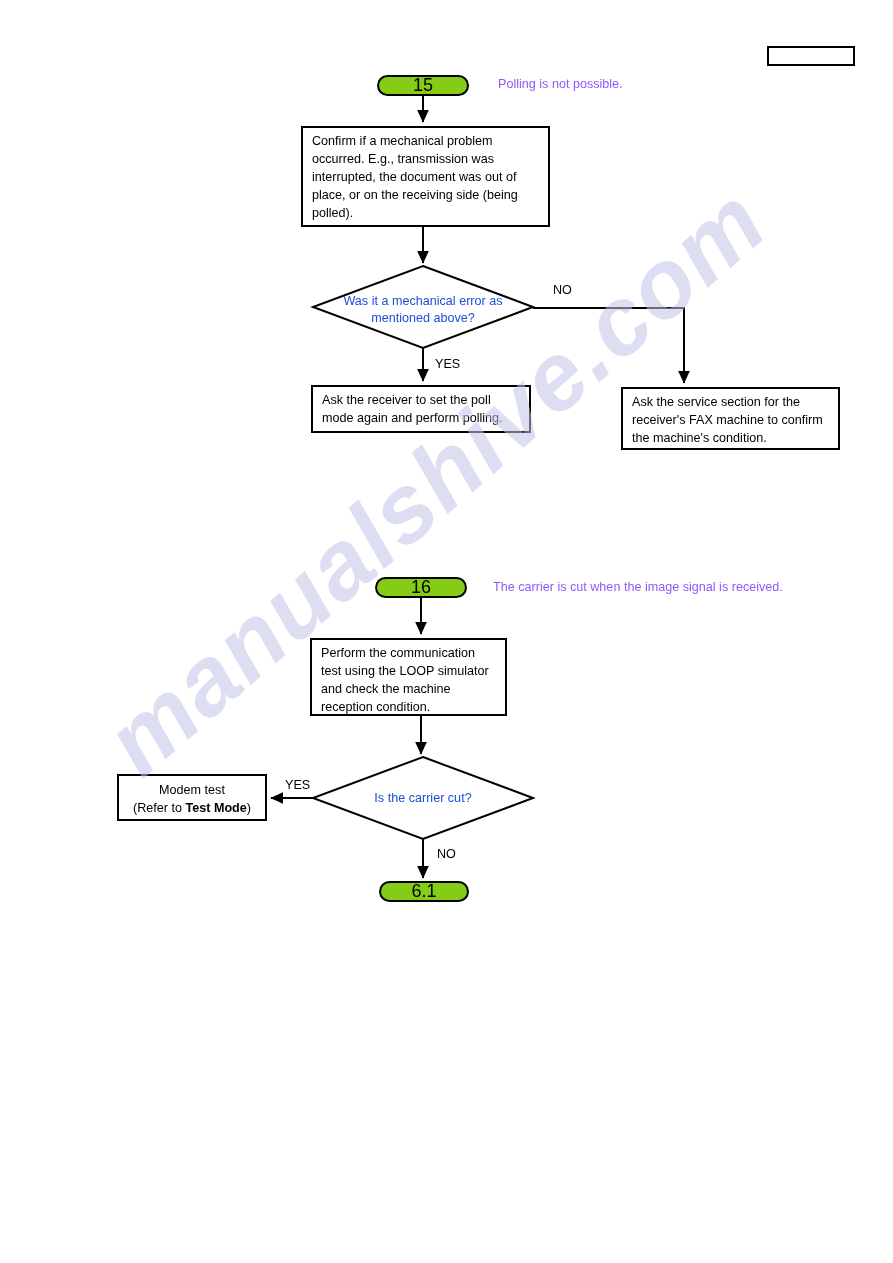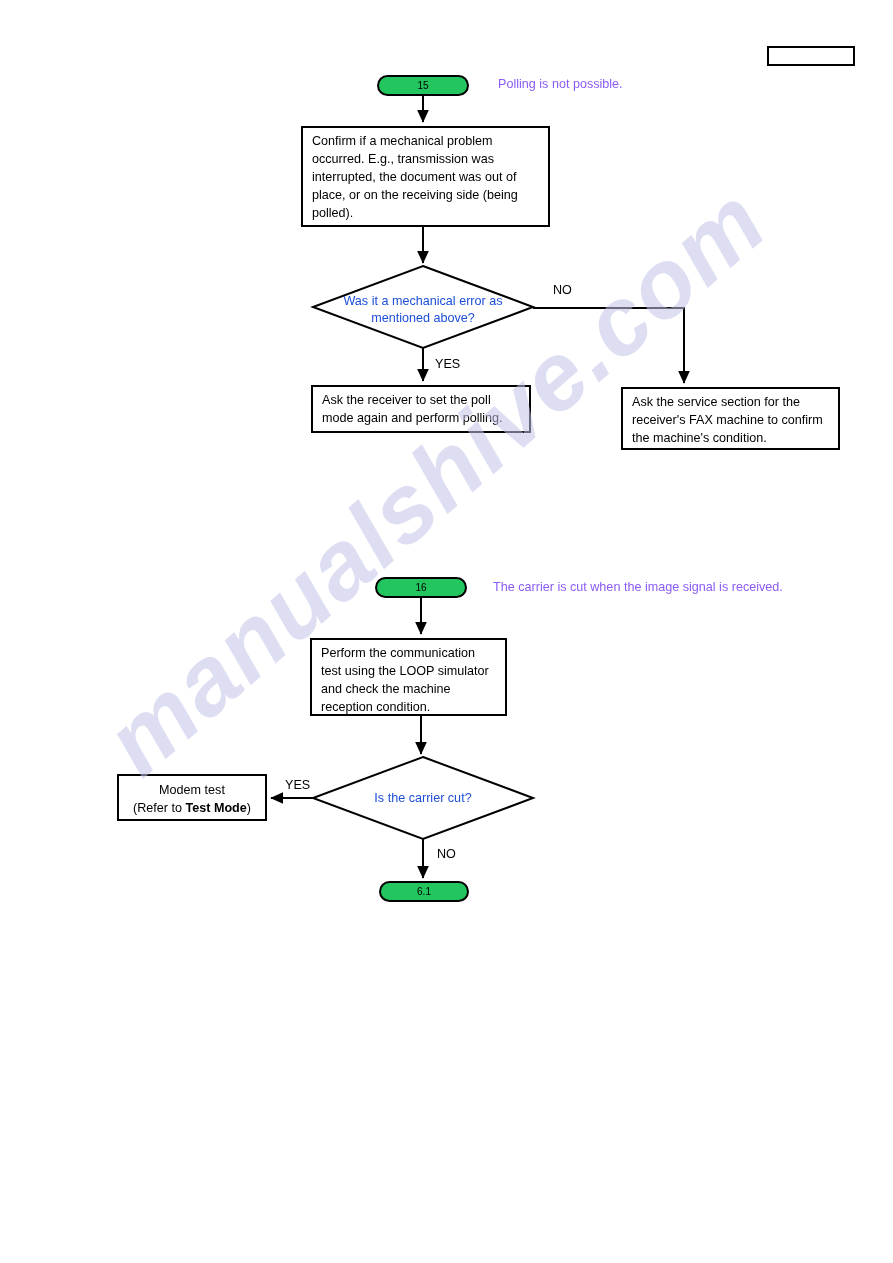--- a/index.html
+++ b/index.html
@@ -59,22 +59,22 @@
     line-height: 1.42;
     padding: 5px 9px;
     color: #000;
   }
   .proc-box.center {
     text-align: center;
   }
   .terminal {
     border: 2px solid #000000;
     border-radius: 11px;
-    background: #22c55e;
-    font-size: 10px;
+    background: #84cc16;
+    font-size: 18px;
     text-align: center;
     display: flex;
     align-items: center;
     justify-content: center;
     color: #000;
   }
   .caption {
     position: absolute;
     font-size: 12.6px;
     white-space: nowrap;

